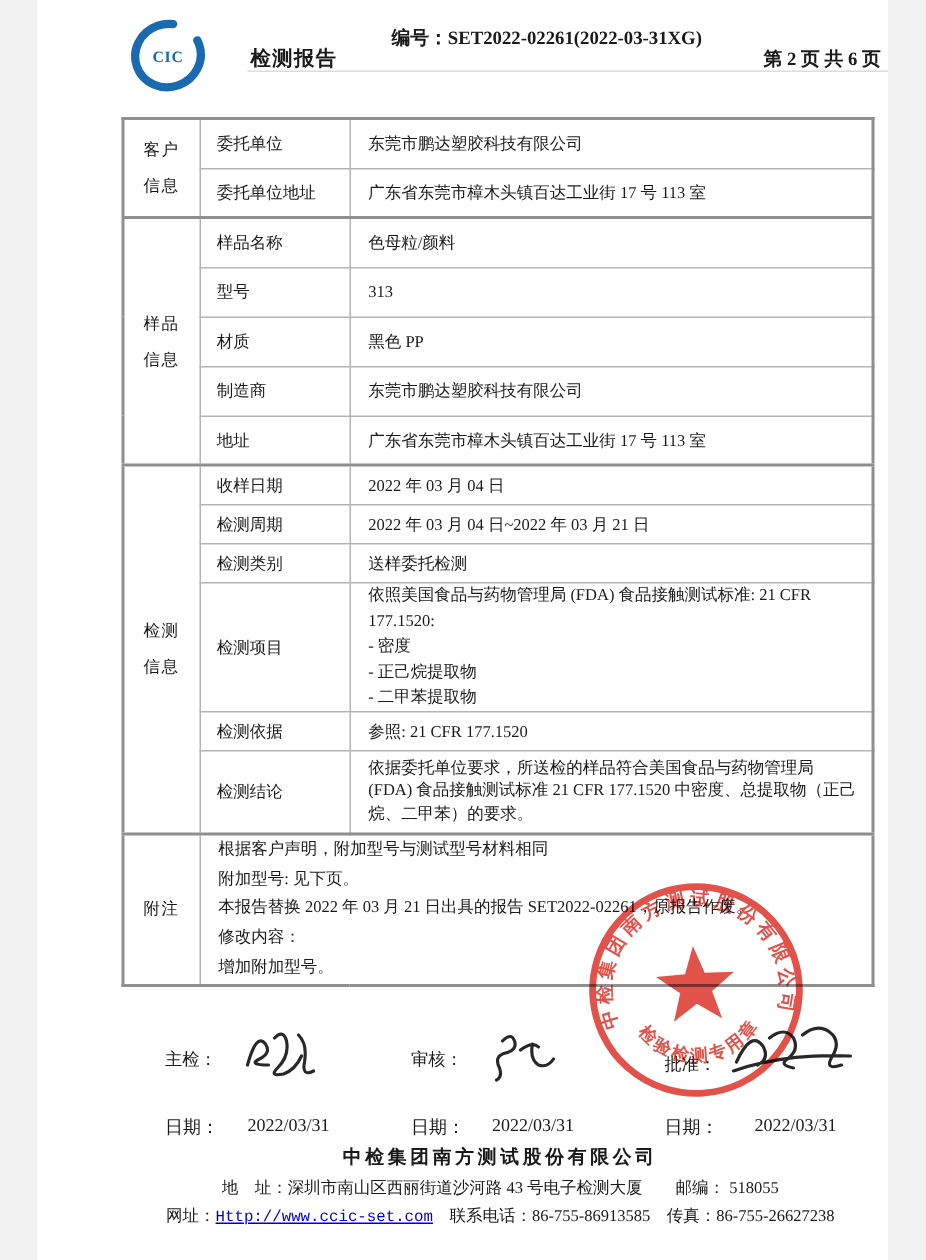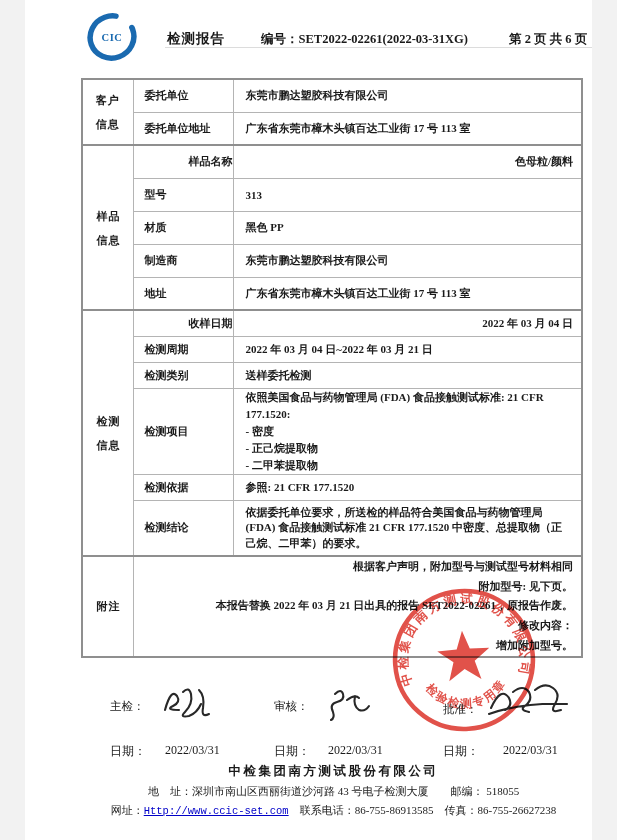--- a/index.html
+++ b/index.html
@@ -3,30 +3,30 @@
 <meta charset="utf-8">
 <style>
   html,body{margin:0;padding:0;background:#f2f2f2;}
   .page{
     position:relative;width:567px;height:840px;margin:0 auto;background:#fff;
     font-family:"Liberation Serif","DejaVu Serif",serif;color:#1a1a1a;overflow:hidden;
   }
   
   .hdr-logo{position:absolute;left:61px;top:12px;width:52px;height:50px;}
   .hdr-title{position:absolute;left:142px;top:30px;font-size:13.5px;font-weight:bold;letter-spacing:1px;}
-  .hdr-no{position:absolute;left:236px;top:31px;font-size:12.5px;font-weight:bold;}
+  .hdr-no{position:absolute;left:236px;top:17px;font-size:12.5px;font-weight:bold;}
   .hdr-page{position:absolute;left:484px;top:31px;font-size:12.5px;font-weight:bold;}
   .hdr-line{position:absolute;left:140px;top:47px;width:455px;height:1px;background:#dcdcdc;}
   
   table.rpt{
     position:absolute;left:56px;top:78px;width:502px;border-collapse:collapse;
     table-layout:fixed;font-size:11px;border:2px solid #8f8f8f;
   }
-  .rpt th,.rpt td{border:1px solid #b4b4b4;font-weight:bold;padding:0;vertical-align:middle;}
-  .rpt tr.sec>th,.rpt tr.sec>td{border-top:2px solid #8f8f8f;text-align:right;}
+  .rpt th,.rpt td{border:1px solid #b4b4b4;font-weight:normal;padding:0;vertical-align:middle;}
+  .rpt tr.sec>th,.rpt tr.sec>td{border-top:2px solid #8f8f8f;}
   .rpt th.lbl{text-align:center;}
   .rpt th.lbl .w{width:2.3em;margin:0 auto;word-break:break-all;line-height:24px;letter-spacing:1px;}
   .rpt td.k{padding-left:11px;}
   .rpt td.v{padding-left:12px;padding-right:8px;}
   .h33{height:33px;} .h26{height:26px;} .h85{height:85px;} .h48{height:48px;} .h99{height:99px;}
   .items div{line-height:17px;}
   td.concl{line-height:15.8px;padding-top:4px;padding-bottom:3px;}
   td.note{padding-left:12px;padding-right:8px;}
   td.note div{line-height:19.8px;}
   

